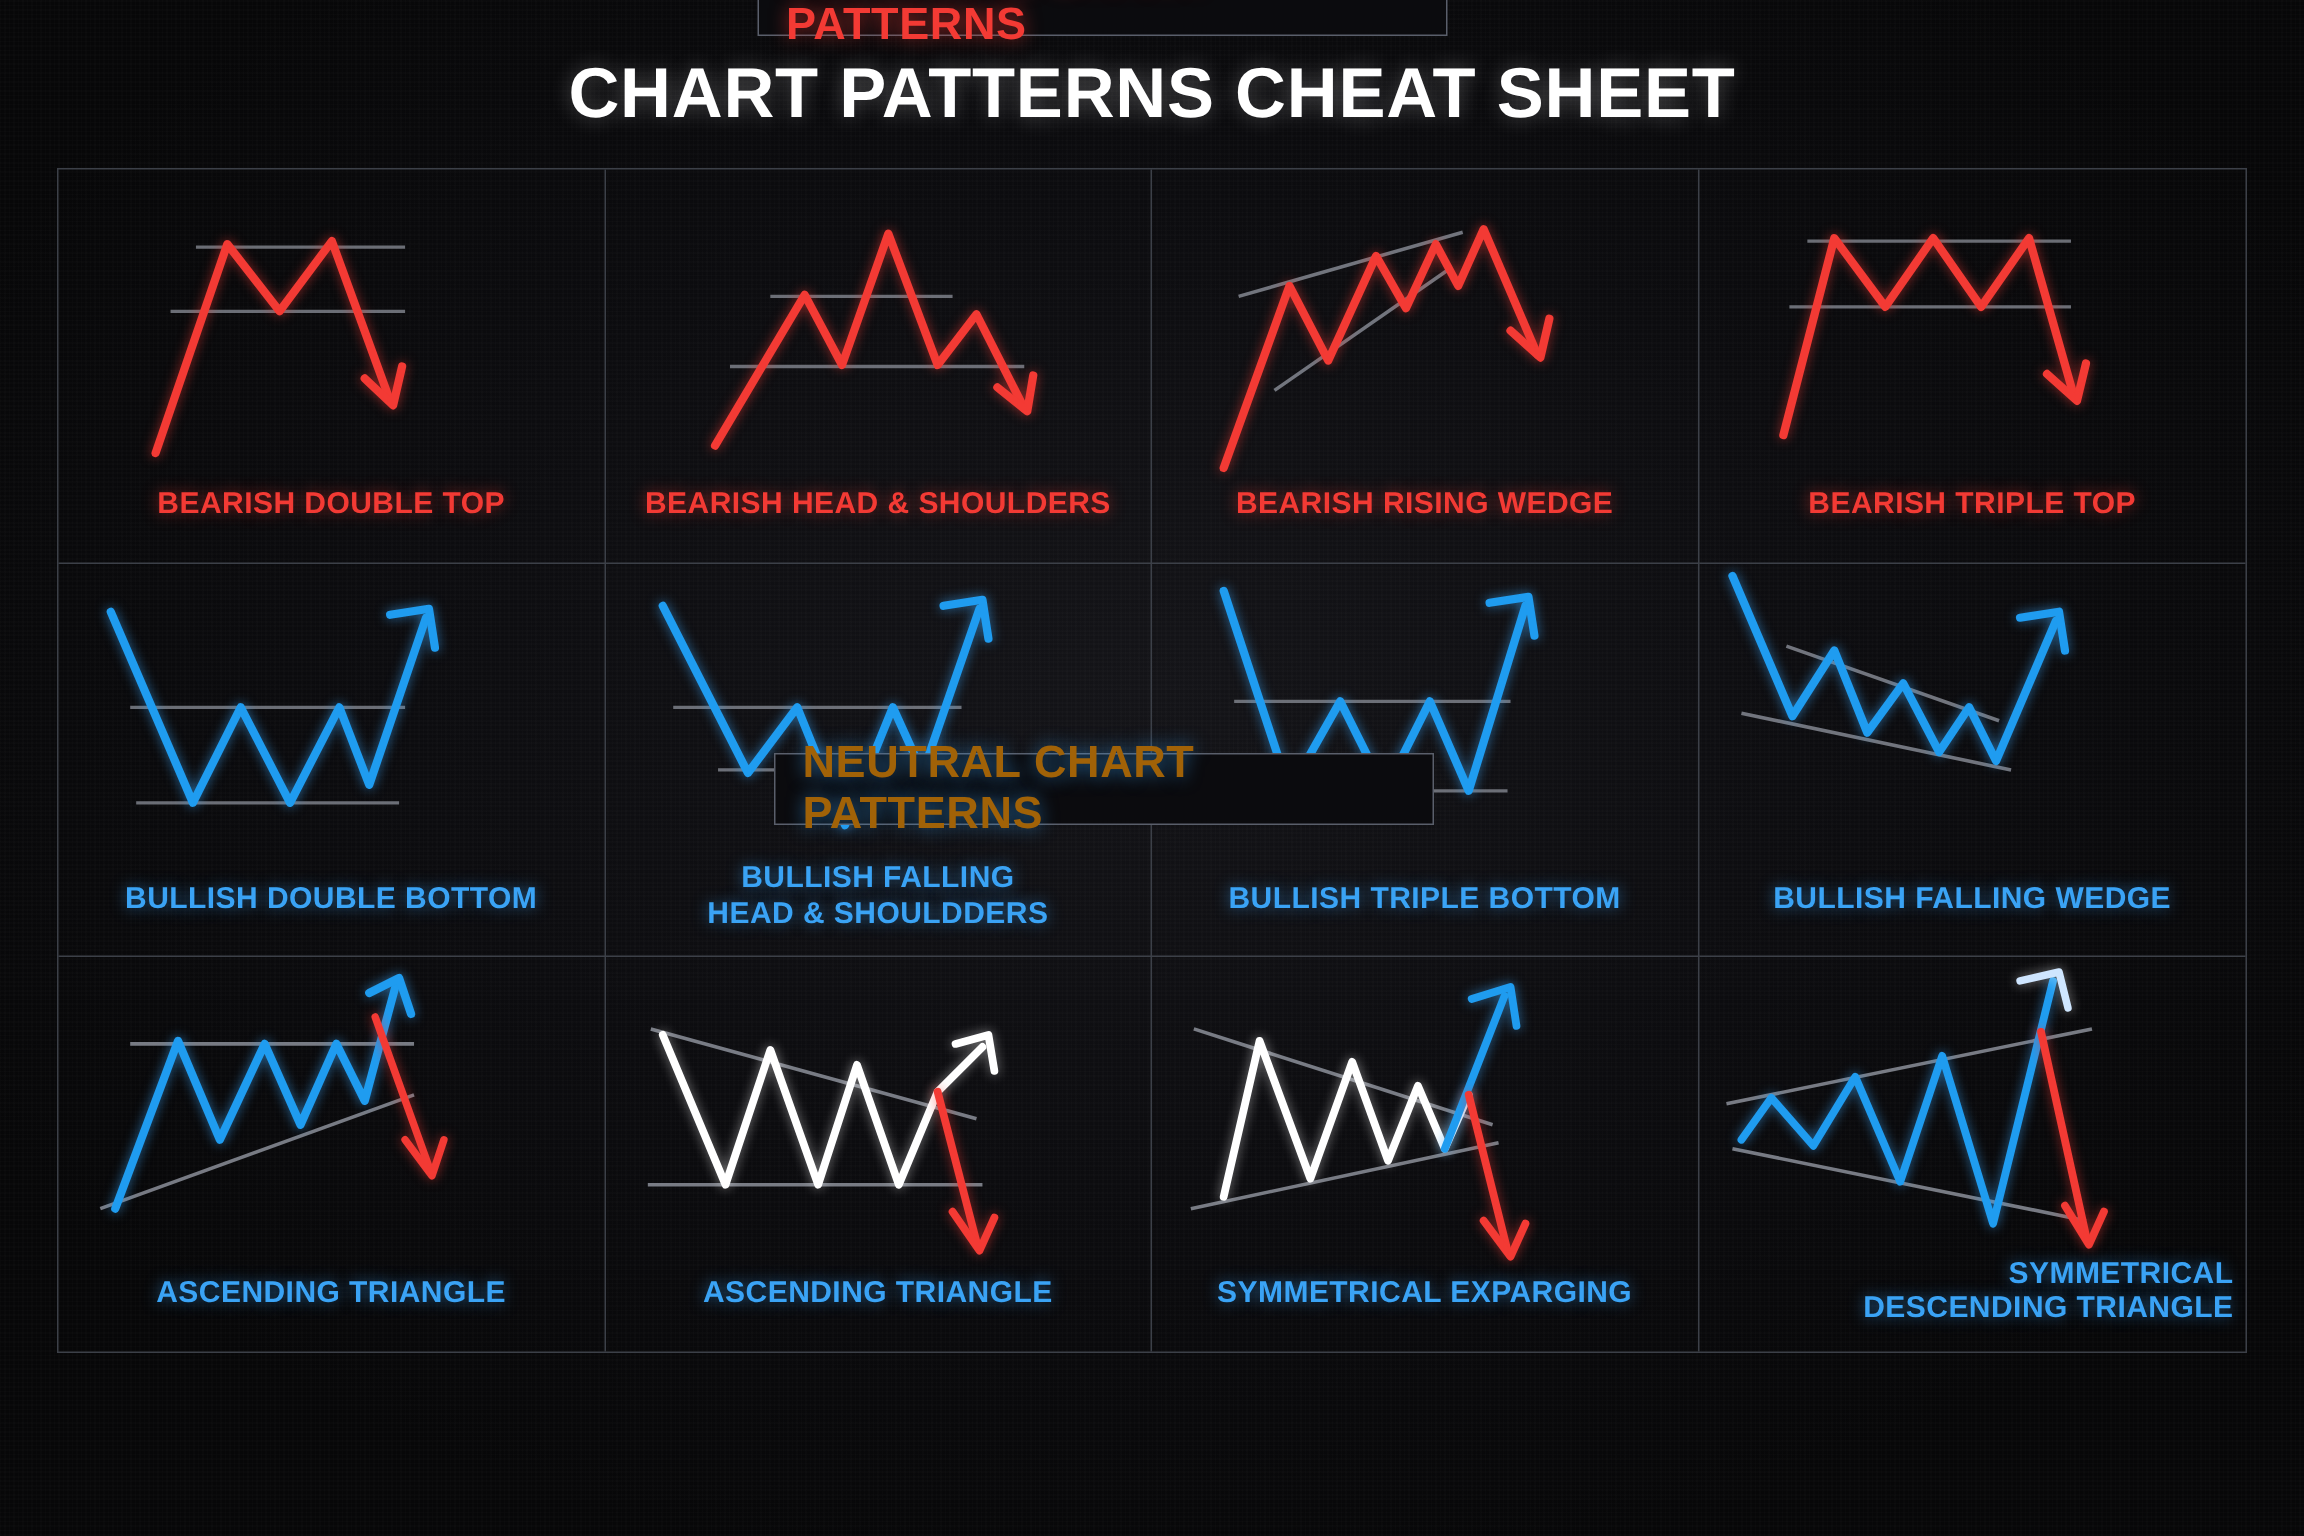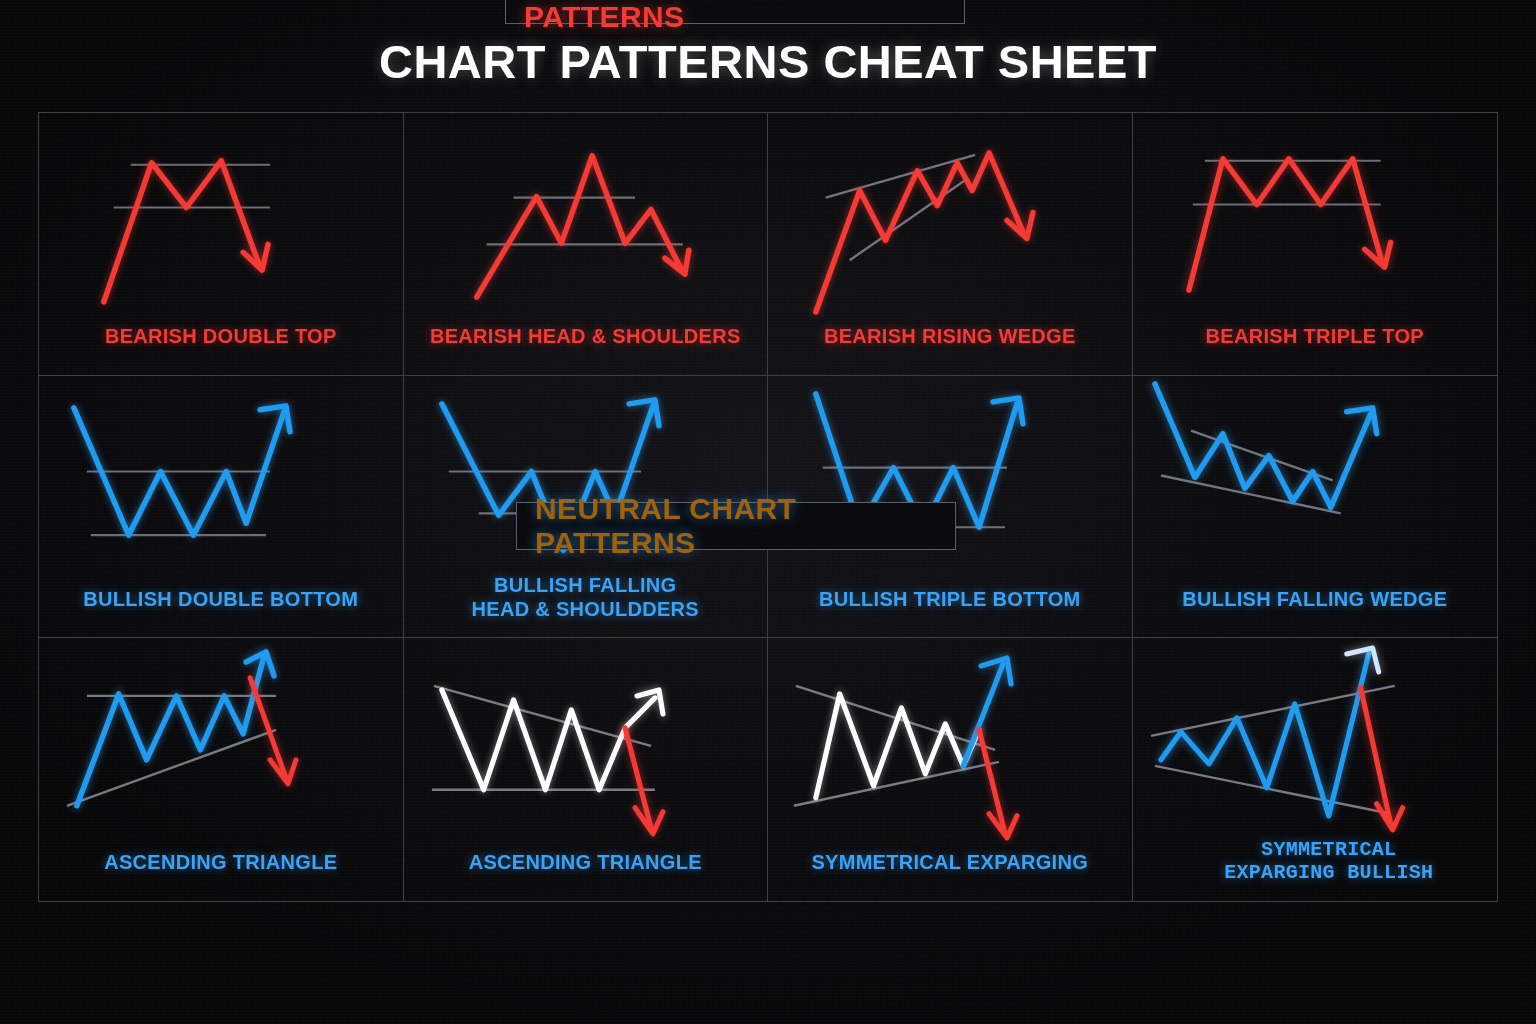--- a/index.html
+++ b/index.html
@@ -62,21 +62,21 @@
     text-align:center;
     font-size:20px;
     font-weight:bold;
     letter-spacing:0.3px;
     line-height:1.18;
     padding:0 8px;
   }
   .cap.red  { color:#f33a34; text-shadow:0 0 10px rgba(243,58,52,.55); }
   .cap.blue { color:#3aa3f5; text-shadow:0 0 10px rgba(58,163,245,.55); }
   .cap.two  { bottom:16px; }
-  .cap.left { text-align:center; padding-left:36px;font-family:Liberation Mono, monospace; }
+  .cap.left { text-align:right; padding-left:36px; }
 
   .banner {
     position:absolute;
     top:-24px;
     height:48px;
     display:flex; align-items:center; justify-content:center;
     border:1px solid #5a5f6b;
     background:#0b0b0e;
     z-index:5;
     font-size:30px;
@@ -291,21 +291,21 @@
         <g class="glow-w" fill="none" stroke="#cfe6ff" stroke-width="5" stroke-linecap="round" stroke-linejoin="round">
           <polyline points="214,16 240,10 246,34"></polyline>
         </g>
         <g class="glow-r" fill="none" stroke="#f33a34" stroke-width="5.2" stroke-linecap="round" stroke-linejoin="round">
           <polyline points="228,50 258,186"></polyline>
           <polyline points="244,166 260,192 270,170"></polyline>
         </g>
       </svg>
       <div class="cap blue two left">
           <div>SYMMETRICAL</div>
-          <div>EXPARGING BULLISH</div>
+          <div>DESCENDING TRIANGLE</div>
         </div>
     </div>
 
   </div>
 
   <div class="banner" id="banner-reversal">REVERSAL CHART PATTERNS</div>
   <div class="banner" id="banner-neutral">NEUTRAL CHART PATTERNS</div>
 
 </div>
 

